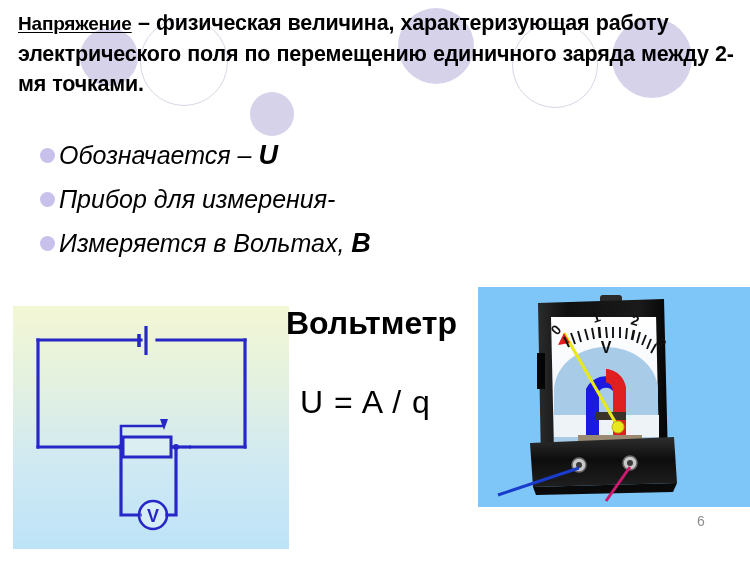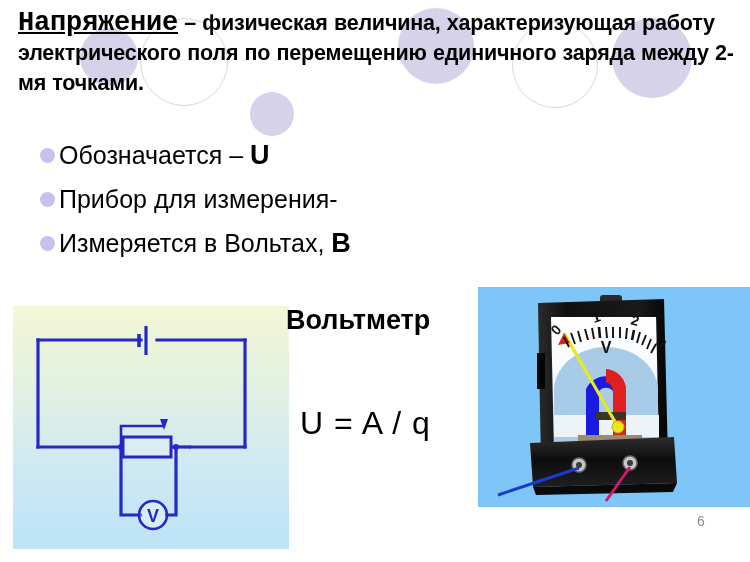--- a/index.html
+++ b/index.html
@@ -42,22 +42,21 @@
   #header-line {
     font-size: 21.5px;
     font-weight: bold;
     line-height: 30px;
     letter-spacing: -0.2px;
     word-spacing: 0.5px;
   }
   #title-term {
     text-decoration: underline;
     text-underline-offset: 2px;
-    font-size: 27px;
-    font-family: Liberation Mono, monospace;
+    font-size: 19px;
   }
 
   
   #bullets {
     position: absolute;
     left: 40px;
     top: 140px;
     width: 460px;
     z-index: 5;
   }
@@ -71,42 +70,43 @@
     height: 15px;
     border-radius: 50%;
     background: #c8c1ec;
     flex: 0 0 auto;
     margin-right: 4px;
   }
   .bullet-text {
     font-size: 25px;
     line-height: 30px;
     white-space: nowrap;
+    font-style: italic;
   }
   .bullet-text .sym {
     font-weight: bold;
     font-size: 27px;
   }
 
   
   #voltmeter-word {
     position: absolute;
     left: 286px;
     top: 305px;
-    font-size: 27px;
+    font-size: 32px;
     font-weight: bold;
     z-index: 6;
     white-space: nowrap;
   }
 
   
   #formula {
     position: absolute;
     left: 300px;
-    top: 405px;
+    top: 384px;
     font-size: 32px;
     letter-spacing: 1px;
     z-index: 6;
     white-space: nowrap;
   }
 
   
   #circuit-panel {
     position: absolute;
     left: 13px;

